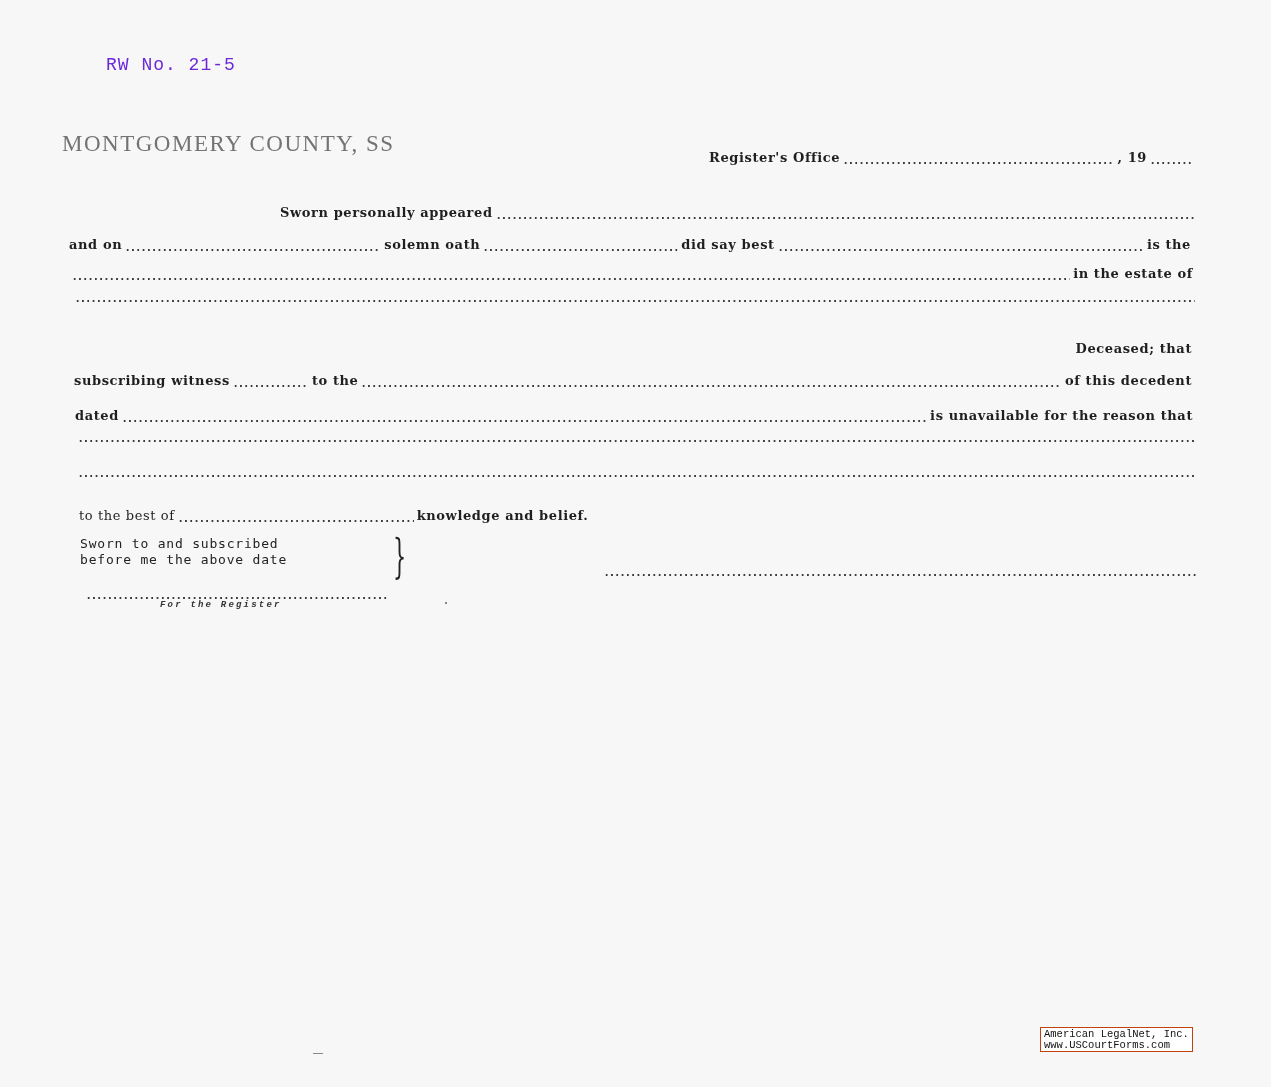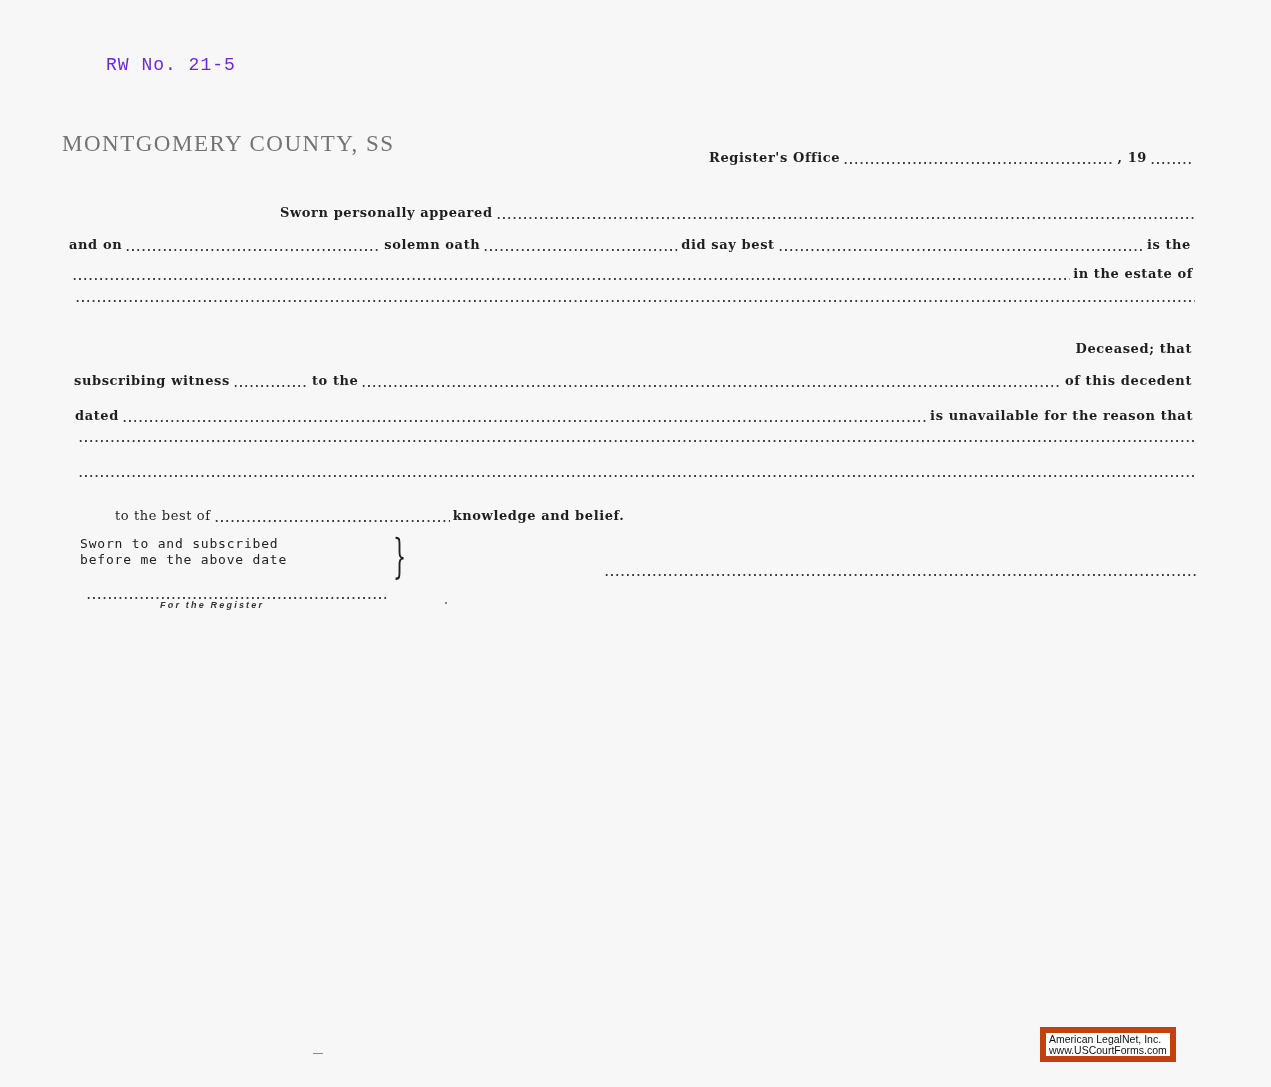--- a/index.html
+++ b/index.html
@@ -58,36 +58,36 @@
       transform-origin: left top;
     }
     .register-line {
       left: 86px; top: 597px; width: 303px; height: 2px;
       background-image: radial-gradient(circle, #3a3a3a 0.9px, transparent 1.1px);
       background-size: 5.3px 2px; background-repeat: repeat-x;
       cursor: text;
     }
     .register-label {
       left: 160px; top: 600px;
-      font-family: Liberation Sans, sans-serif;
+      font-family: Liberation Mono, monospace;
       font-style: italic; font-weight: bold;
       font-size: 9px; letter-spacing: 2.2px; color: #333;
     }
     .sig-line {
       left: 604px; top: 574px; width: 594px; height: 2px;
       background-image: radial-gradient(circle, #3a3a3a 0.9px, transparent 1.1px);
       background-size: 5.3px 2px; background-repeat: repeat-x;
       cursor: text;
     }
     .footer-box {
       left: 1040px; top: 1027px;
-      border: 6px solid #c2410c;
+      border: 1px solid #c2410c;
       background: #fff;
       padding: 1px 3px;
-      font-family: Liberation Sans, sans-serif;
+      font-family: Liberation Mono, monospace;
       font-size: 10.5px; line-height: 10.5px; color: #111;
     }
     .speck { background: #888; }
   </style>
 </head>
 <body>
 
 <div class="abs form-no">RW No. 21-5</div>
 <div class="abs county">MONTGOMERY COUNTY, SS</div>
 
@@ -141,21 +141,21 @@
   <span class="lbl">is unavailable for the reason that</span>
 </div>
 
 <div class="row" style="left:78px; top:440px; width:1118px;">
   <span class="fill"></span>
 </div>
 <div class="row" style="left:78px; top:475px; width:1118px;">
   <span class="fill"></span>
 </div>
 
-<div class="row" style="left:76px; top:508px;margin-left:36px;">
+<div class="row" style="left:76px; top:508px;">
   <span class="lbl plain">to the best of</span>
   <span class="fill fixed" style="width:236px;"></span>
   <span class="lbl">knowledge and belief.</span>
 </div>
 
 <div class="abs sworn">
   <div>Sworn to and subscribed</div>
   <div>before me the above date</div>
 </div>
 <div class="abs brace">}</div>

